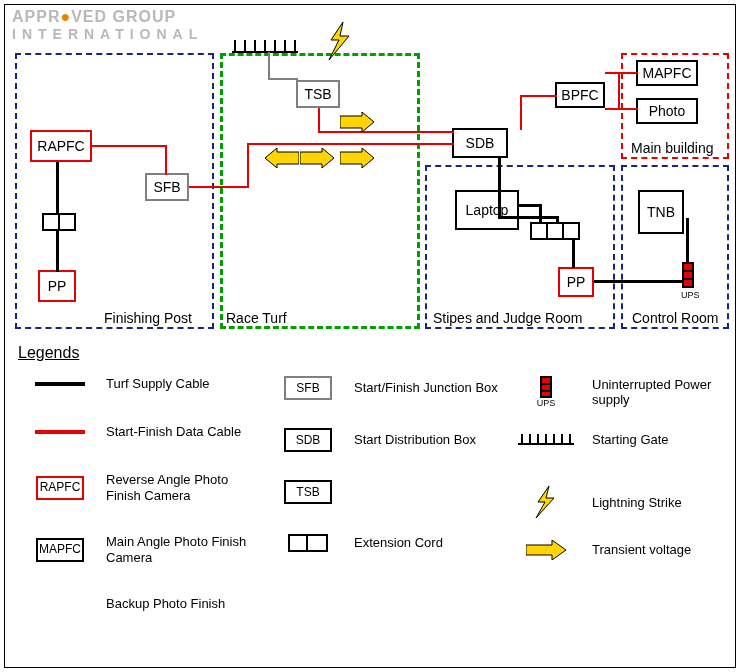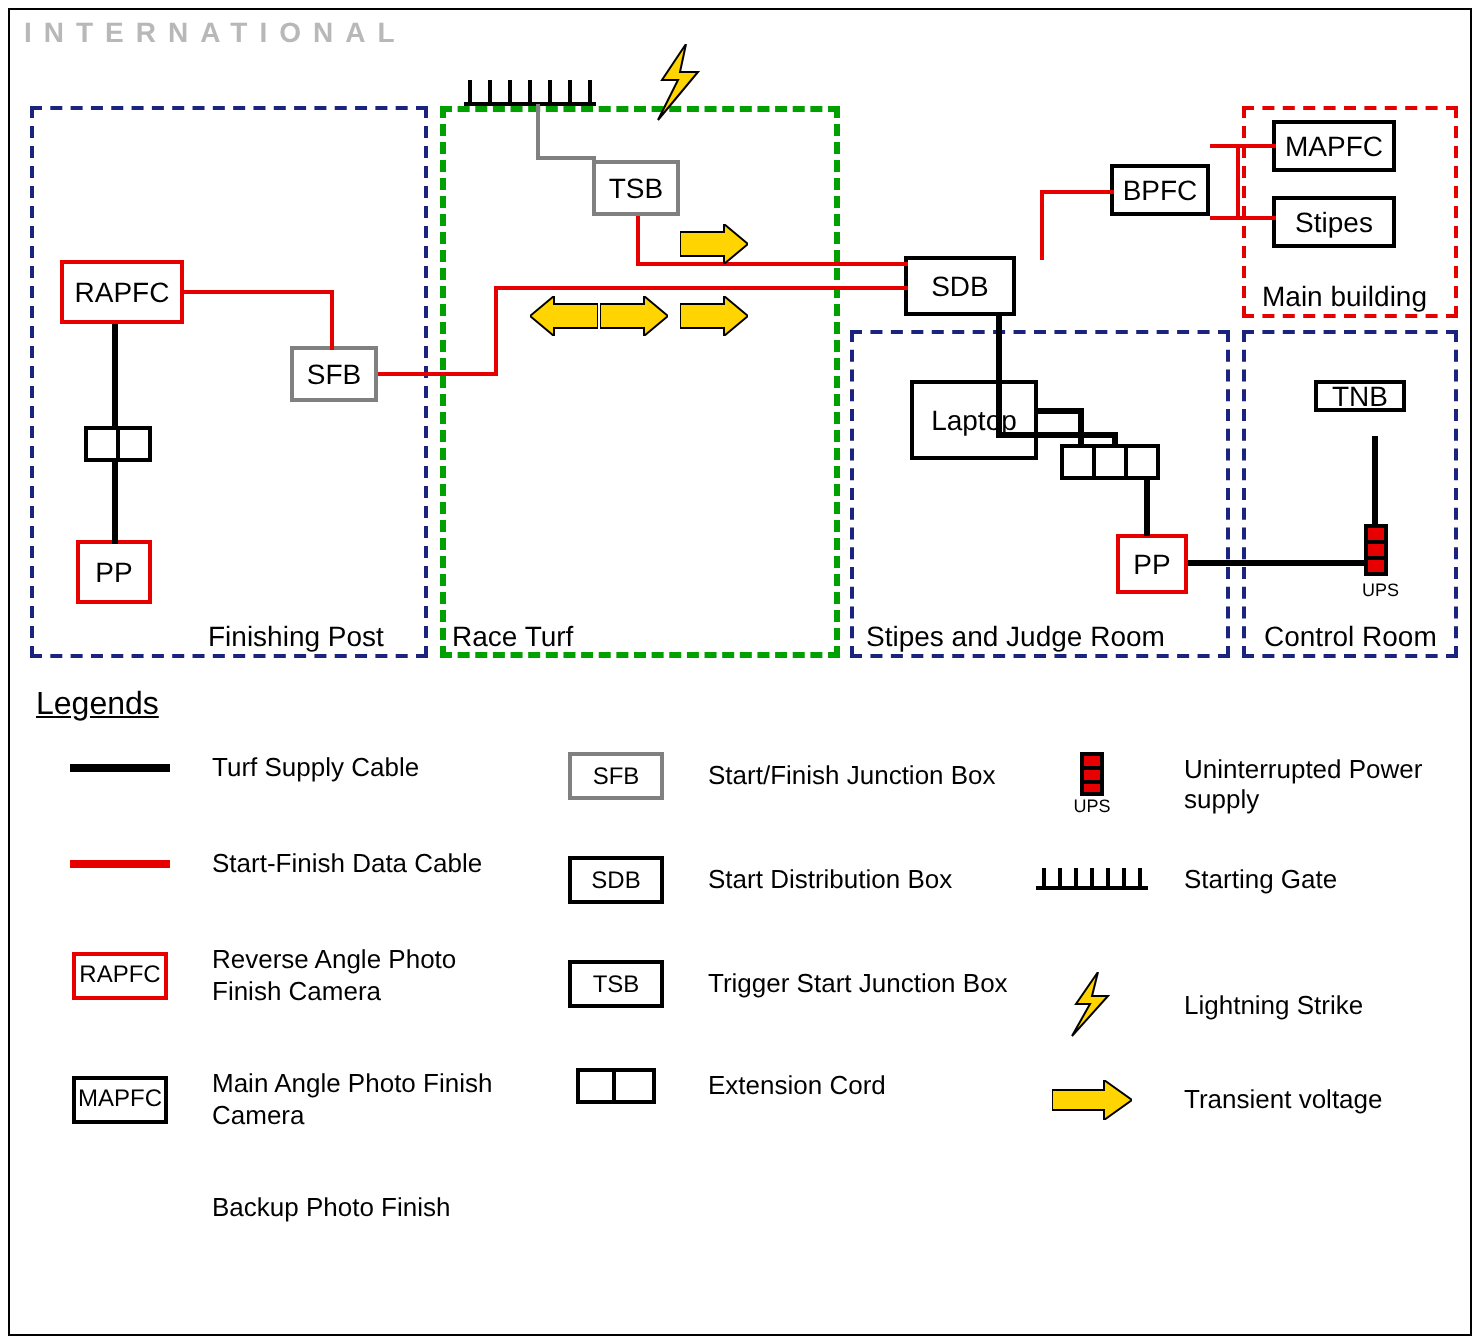--- a/index.html
+++ b/index.html
@@ -39,20 +39,21 @@
   .approved .dot { color: #f08000; }
   svg { display: block; }
 </style>
 </head>
 <body>
 
 <div id="stage">
   <div id="frame"></div>
 
   <div class="approved">
+    <div class="l1"><span>APPR</span><span class="dot">●</span><span>VED GROUP</span></div>
     <div class="l2">INTERNATIONAL</div>
   </div>
 
   <div class="zone" style="left:15px; top:53px; width:199px; height:276px; border-color:#1a237e;"></div>
   <div class="zone-label" style="left:104px; top:310px;">Finishing Post</div>
 
   <div class="zone" style="left:220px; top:53px; width:200px; height:276px; border-color:#00a000; border-width:3px;"></div>
   <div class="zone-label" style="left:226px; top:310px;">Race Turf</div>
 
   <div class="zone" style="left:425px; top:165px; width:190px; height:164px; border-color:#1a237e;"></div>
@@ -86,23 +87,23 @@
   <div class="node b-gray" style="left:296px; top:80px; width:44px; height:28px;">TSB</div>
 
   <div class="node b-black" style="left:452px; top:128px; width:56px; height:30px;">SDB</div>
 
   <div class="node b-black" style="left:455px; top:190px; width:64px; height:40px;">Laptop</div>
 
   <div class="node b-black" style="left:555px; top:82px; width:50px; height:26px;">BPFC</div>
 
   <div class="node b-black" style="left:636px; top:60px; width:62px; height:26px;">MAPFC</div>
 
-  <div class="node b-black" style="left:636px; top:98px; width:62px; height:26px;">Stipes</div>
-
-  <div class="node b-black" style="left:657px; top:190px; width:46px; height:16px;">TNB</div>
+  <div class="node b-black" style="left:636px; top:98px; width:62px; height:26px;">Photo</div>
+
+  <div class="node b-black" style="left:638px; top:190px; width:46px; height:44px;">TNB</div>
 
   <div class="node b-red" style="left:38px; top:270px; width:38px; height:32px;">PP</div>
 
   <div class="node b-red" style="left:558px; top:267px; width:36px; height:30px;">PP</div>
 
   <div class="sq" style="left:42px; top:213px;"></div>
   <div class="sq" style="left:58px; top:213px;"></div>
 
   <div class="sq" style="left:530px; top:222px;"></div>
   <div class="sq" style="left:546px; top:222px;"></div>
@@ -202,21 +203,20 @@
   <div class="leg" style="left:278px; top:428px;">
     <div class="sym">
         <div class="sym-box b-black">SDB</div>
       </div>
     <div class="txt">Start Distribution Box</div>
   </div>
   <div class="leg" style="left:278px; top:480px;">
     <div class="sym">
         <div class="sym-box b-black">TSB</div>
       </div>
-    <div class="txt">Trigger Start Junction Box</div>
   </div>
   <div class="leg" style="left:278px; top:534px;">
     <div class="sym">
         <div class="sym-ext">
           <div></div>
           <div></div>
         </div>
       </div>
     <div class="txt">Extension Cord</div>
   </div>

